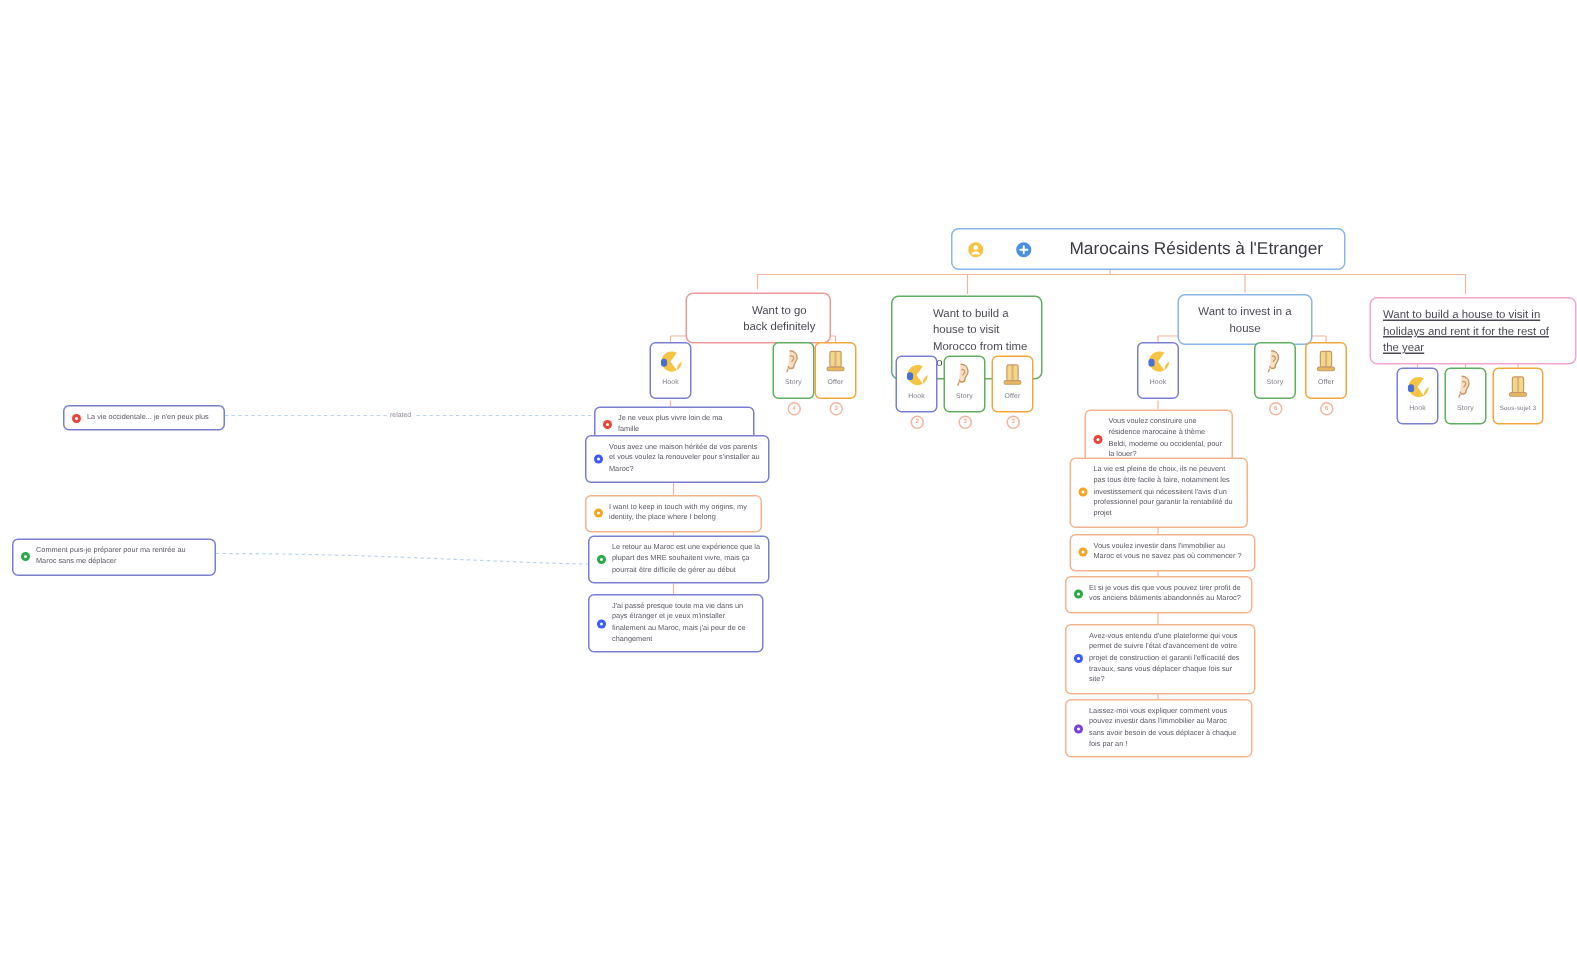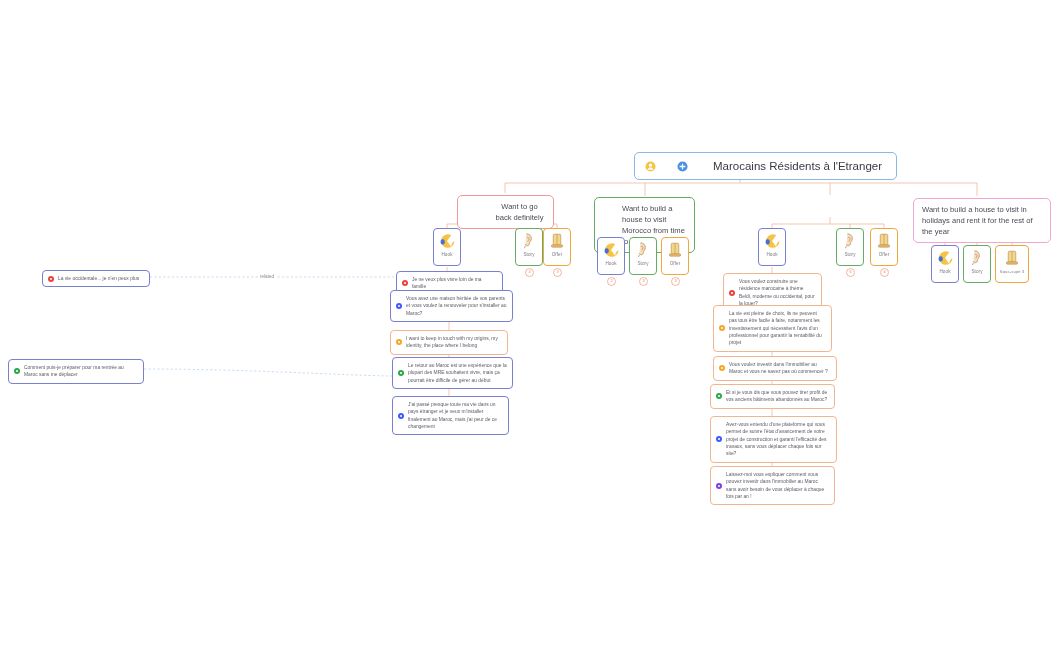--- a/index.html
+++ b/index.html
@@ -160,22 +160,25 @@
   </div>
 
   <div class="node topic red" style="left:457px;top:195px;width:97px;text-align:center;">
     <span>Want to go back definitely</span>
   </div>
 
   <div class="node topic green" style="left:594px;top:197px;width:101px;">
     <span>Want to build a house to visit Morocco from time to time</span>
   </div>
 
-
-  <div class="node topic pink" style="left:913px;top:198px;width:138px;">
+  <div class="node topic blue" style="left:785px;top:196px;width:90px;text-align:center;">
+    <span>Want to invest in a house</span>
+  </div>
+
+  <div class="node topic pink" style="left:913px;top:198px;width:138px;text-decoration:underline;">
     <span>Want to build a house to visit in holidays and rent it for the rest of the year</span>
   </div>
 
   <div class="node card blue" style="left:433px;top:228px;">
     <svg class="glyph" viewBox="0 0 24 24">
       <path d="M22 12a9 9 0 1 1-4.4-7.7L12 12l5.6 7.7A9 9 0 0 1 22 12z" fill="#f6c445"></path>
       <rect x="3.5" y="9.5" width="5.5" height="7" rx="2.6" fill="#4a6fd4"></rect>
     </svg>
     <span class="clabel">Hook</span>
   </div>

